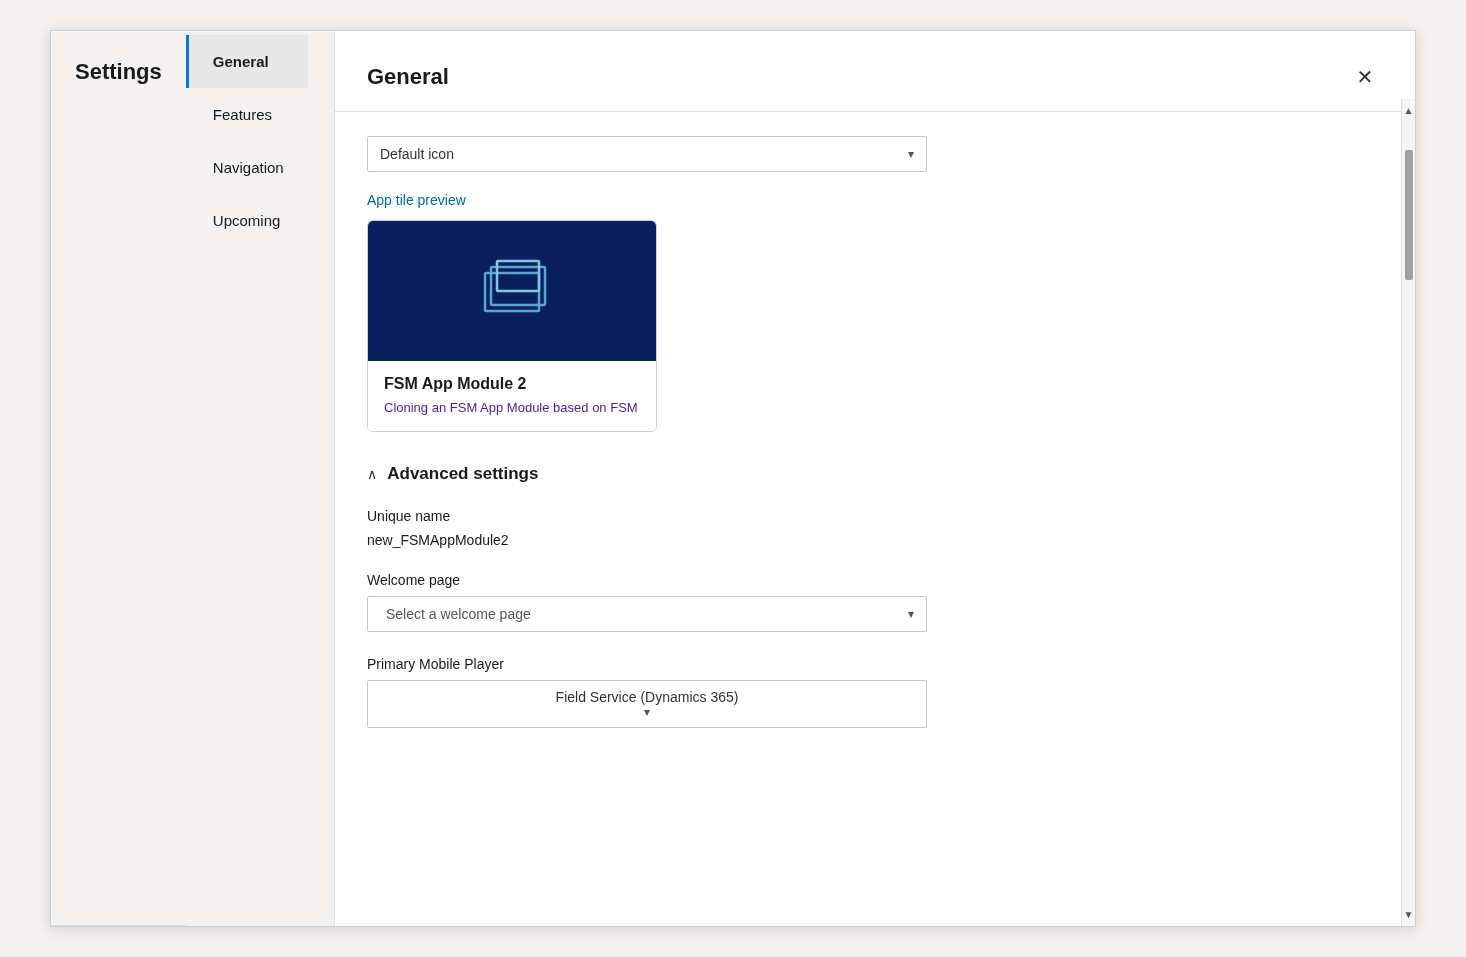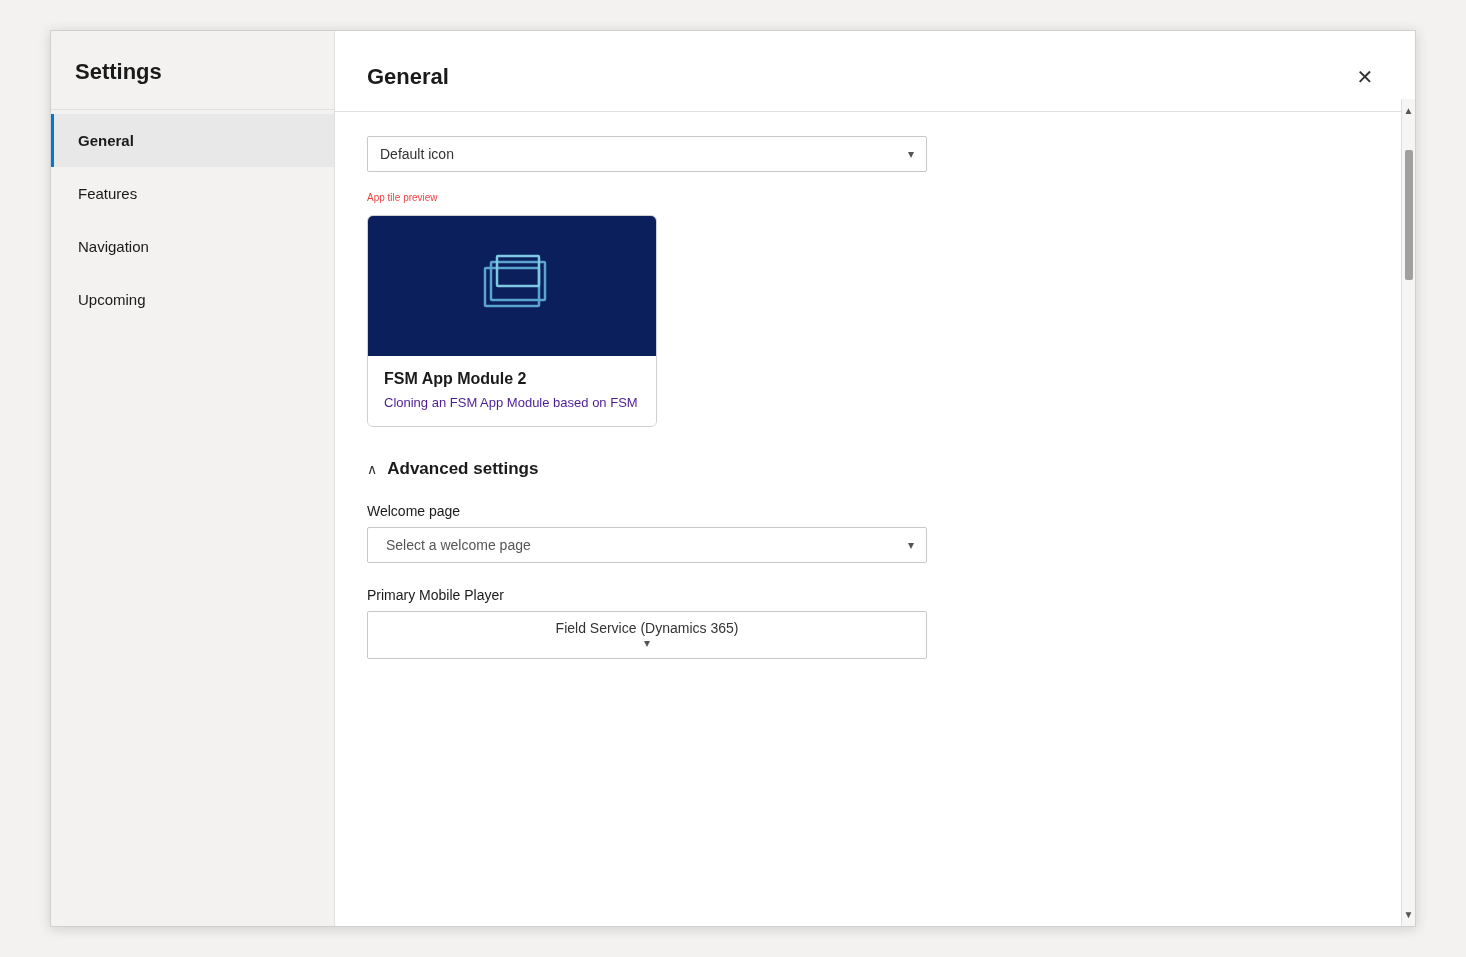--- a/index.html
+++ b/index.html
@@ -22,21 +22,21 @@
       position: relative;
       overflow: hidden;
     }
     
     .sidebar {
       width: 284px;
       min-width: 284px;
       background: #f3f2f1;
       border-right: 1px solid #e0e0e0;
       display: flex;
-      flex-direction: column;
+      flex-direction: row;
     }
     .sidebar-title {
       font-size: 22px;
       font-weight: 600;
       color: #1a1a1a;
       padding: 28px 24px 24px 24px;
       border-bottom: 1px solid #e0e0e0;
     }
     .sidebar-nav {
       display: flex;
@@ -108,23 +108,23 @@
       font-size: 14px;
       color: #333;
       min-height: 36px;
     }
     .dropdown-chevron {
       font-size: 12px;
       color: #555;
     }
     
     .section-label {
-      font-size: 10px;
+      font-size: 14px;
       font-weight: 400;
-      color: #ef4444;
+      color: #0369a1;
       margin-bottom: 12px;
       margin-top: 13px;
     }
     .app-tile {
       width: 290px;
       border: 1px solid #d0d0d0;
       border-radius: 6px;
       overflow: hidden;
       margin-bottom: 32px;
     }
@@ -255,20 +255,24 @@
             <div class="app-tile-desc">Cloning an FSM App Module based on FSM</div>
           </div>
         </div>
       </div>
 
       <div class="section-toggle">
         <span class="section-toggle-icon">∧</span>
         <span class="section-toggle-label">Advanced settings</span>
       </div>
 
+      <div class="field-group">
+        <div class="field-label">Unique name</div>
+        <div class="field-value">new_FSMAppModule2</div>
+      </div>
 
       <div class="field-group">
         <div class="field-label">Welcome page</div>
         <div class="dropdown" style="max-width: 560px; color: #555; padding-left: 18px;">
           <span>Select a welcome page</span>
           <span class="dropdown-chevron">▾</span>
         </div>
       </div>
 
       <div class="field-group">

